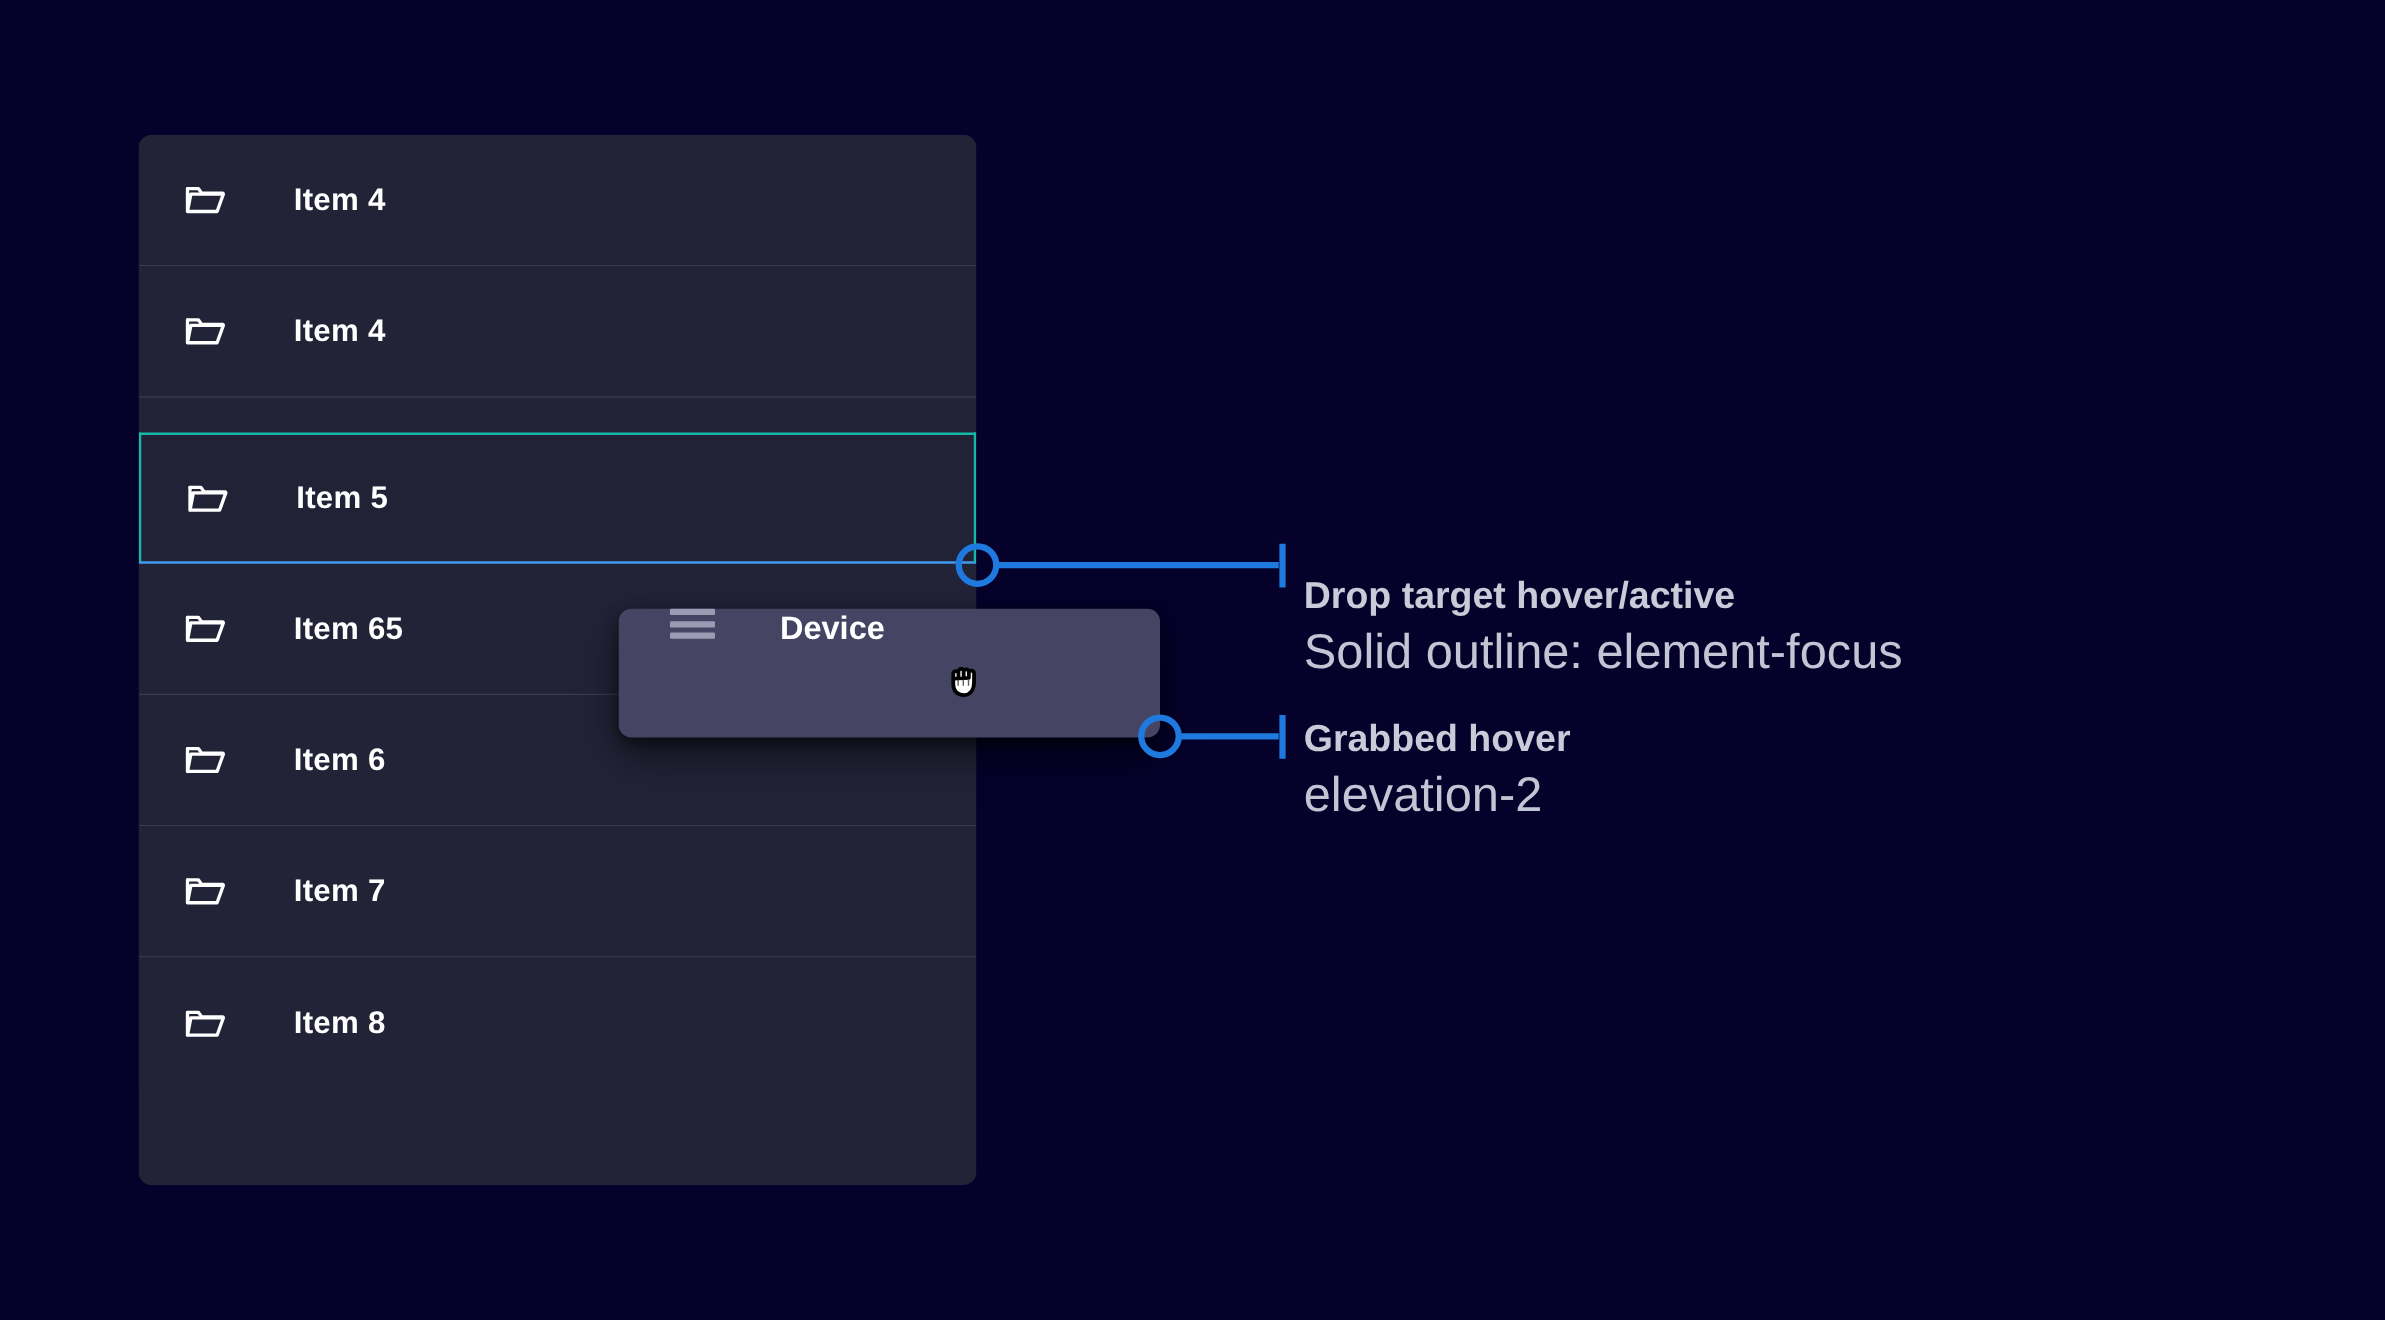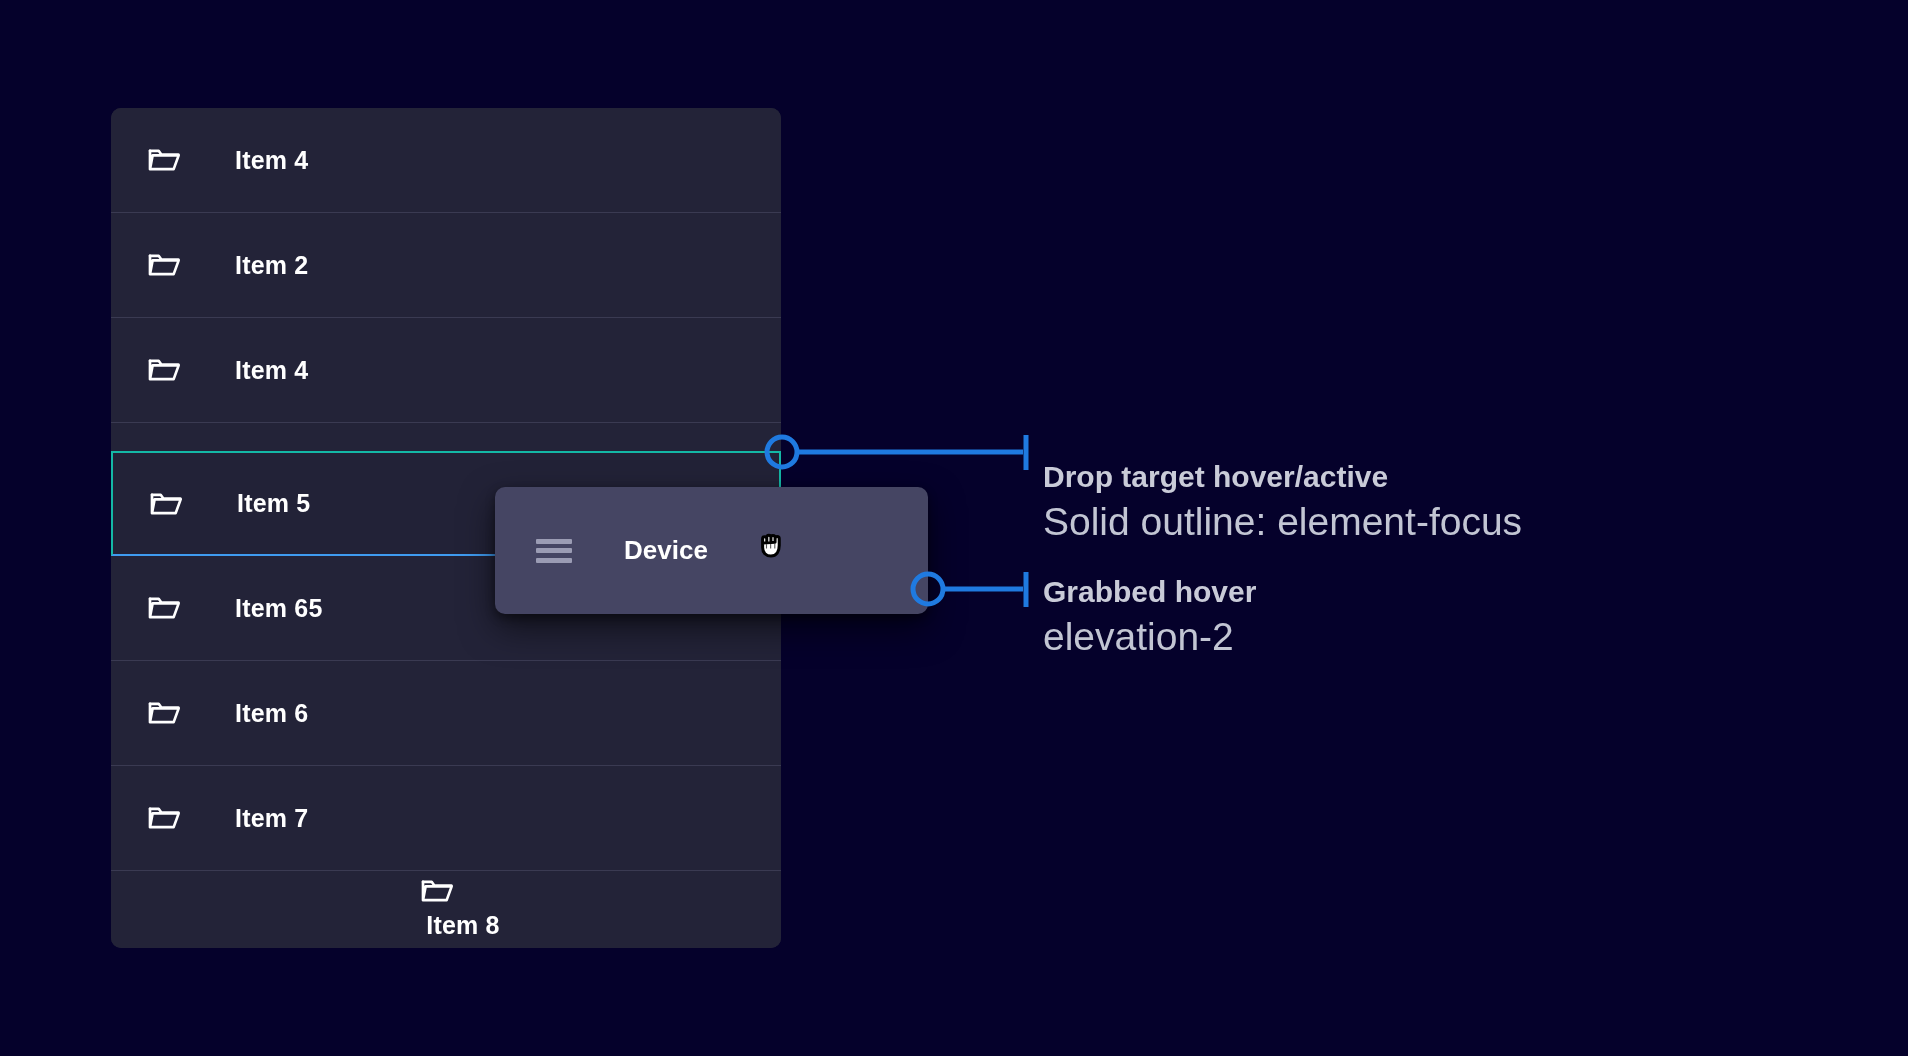--- a/index.html
+++ b/index.html
@@ -27,21 +27,21 @@
   }
   .list-row {
     position:relative;
     height:105px;
     display:flex;
     align-items:center;
     padding-left:34px;
     border-bottom:1px solid #3a3a52;
     background:#232338;
   }
-  .list-row:last-child { border-bottom:none;flex-direction:column; }
+  .list-row:last-child { border-bottom:none; }
   .list-row.is-focused {
     border:2px solid #14b8a6;
     border-bottom-color:#3f9bf0;
     height:105px;
     background:#222237;
     z-index:3;
     margin-top:28px;
   }
   .folder-icon {
     width:40px; height:40px;
@@ -55,25 +55,25 @@
     font-size:25px;
     font-weight:bold;
     letter-spacing:0.2px;
     white-space:nowrap;
   }
 
   
   #grabbed-chip {
     position:absolute;
     left:495px; top:487px;
-    width:433px; height:127px;
+    width:433px; height:103px;
     background:#454563;
     border-radius:10px;
     display:flex;
-    align-items:center;
+    align-items:flex-start;
     padding-left:41px;
     box-shadow:0 14px 34px rgba(0,0,0,0.55), 0 4px 10px rgba(0,0,0,0.4);
     z-index:5;
   }
   #drag-handle {
     width:36px; height:24px;
     flex:0 0 36px;
     display:flex; flex-direction:column; justify-content:space-between;
     margin-right:52px;
   }
@@ -137,29 +137,20 @@
     <div class="list-row">
       <span class="folder-icon">
         <svg viewBox="0 0 24 24" fill="none" stroke="#ffffff" stroke-width="1.6" stroke-linecap="round" stroke-linejoin="round">
           <path d="M3 6.5h5.2l1.6 2.2H20"></path>
           <path d="M3 6.5v11h14.2l3-8.3H4.6L3 17.5"></path>
         </svg>
       </span>
       <span class="row-label">Item 4</span>
     </div>
 
-    <div class="list-row">
-      <span class="folder-icon">
-        <svg viewBox="0 0 24 24" fill="none" stroke="#ffffff" stroke-width="1.6" stroke-linecap="round" stroke-linejoin="round">
-          <path d="M3 6.5h5.2l1.6 2.2H20"></path>
-          <path d="M3 6.5v11h14.2l3-8.3H4.6L3 17.5"></path>
-        </svg>
-      </span>
-      <span class="row-label">Item 2</span>
-    </div>
 
     <div class="list-row">
       <span class="folder-icon">
         <svg viewBox="0 0 24 24" fill="none" stroke="#ffffff" stroke-width="1.6" stroke-linecap="round" stroke-linejoin="round">
           <path d="M3 6.5h5.2l1.6 2.2H20"></path>
           <path d="M3 6.5v11h14.2l3-8.3H4.6L3 17.5"></path>
         </svg>
       </span>
       <span class="row-label">Item 4</span>
     </div>

